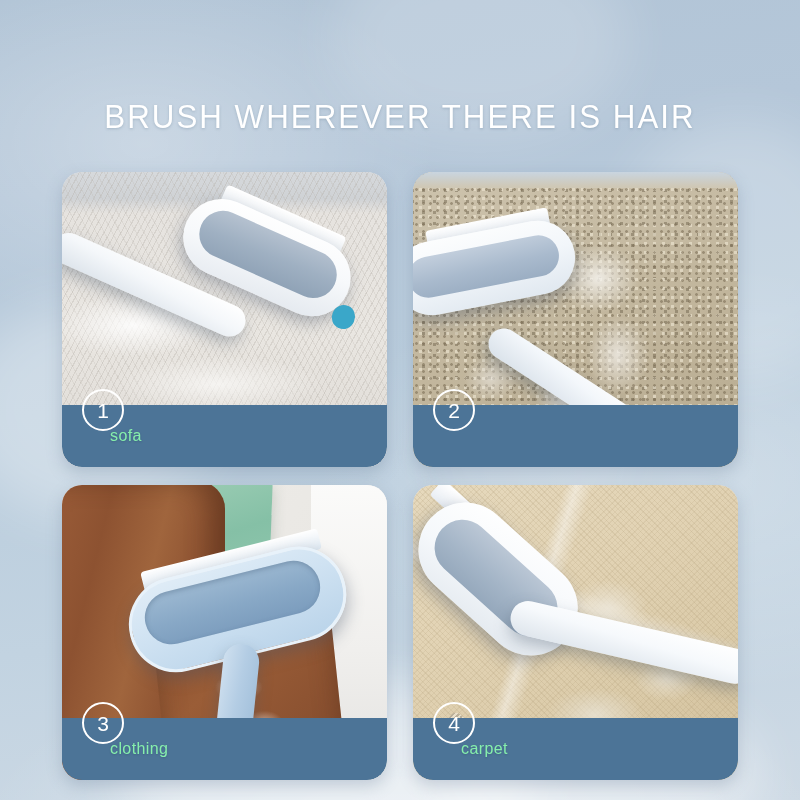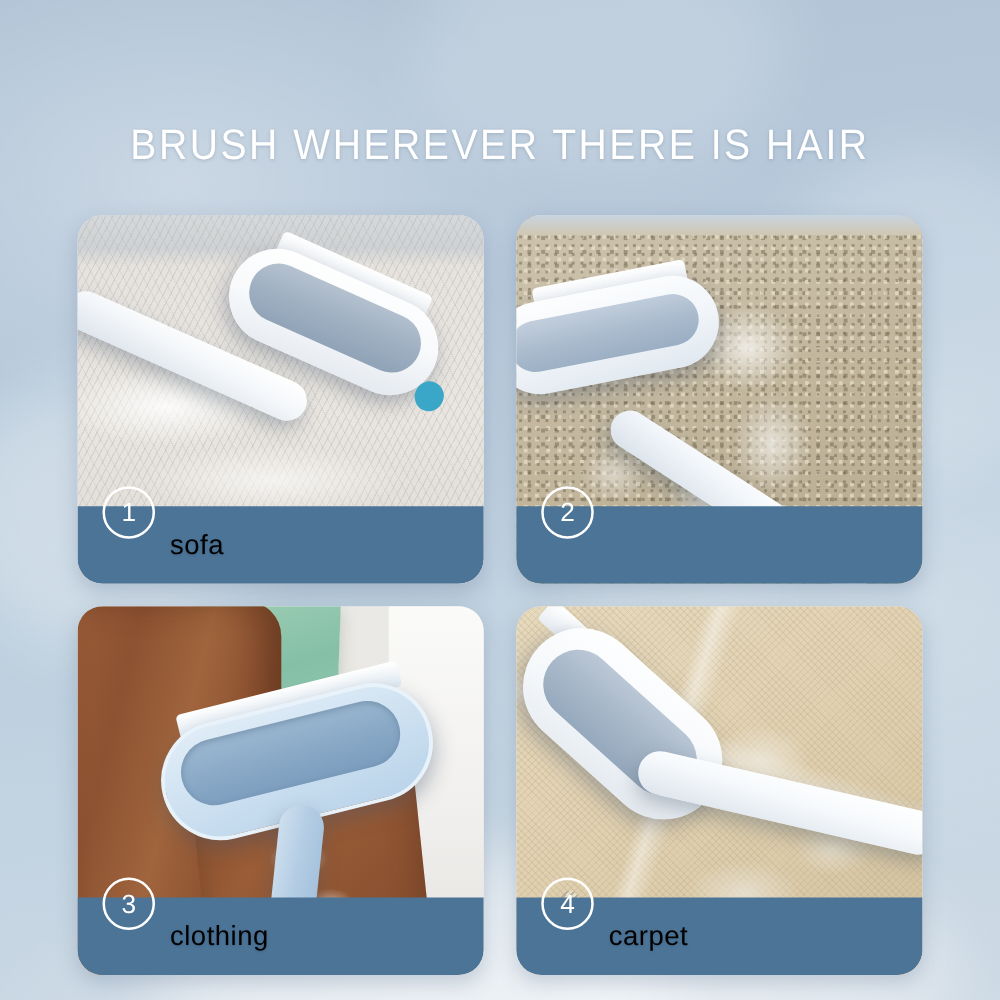--- a/index.html
+++ b/index.html
@@ -326,24 +326,24 @@
     left: 0;
     right: 0;
     bottom: 0;
     height: 62px;
     background: #4c7497;
     display: flex;
     align-items: center;
     border-radius: 0 0 20px 20px;
   }
   .caption-label {
-    color: #000000;
-    font-size: 22px;
+    color: #86efac;
+    font-size: 16px;
     letter-spacing: 0.4px;
-    margin-left: 74px;
+    margin-left: 48px;
     white-space: nowrap;
     text-shadow: 0 1px 2px rgba(30,55,80,0.25);
   }
   .num-badge {
     position: absolute;
     left: 20px;
     top: -16px;
     width: 38px;
     height: 38px;
     border: 2px solid #ffffff;

